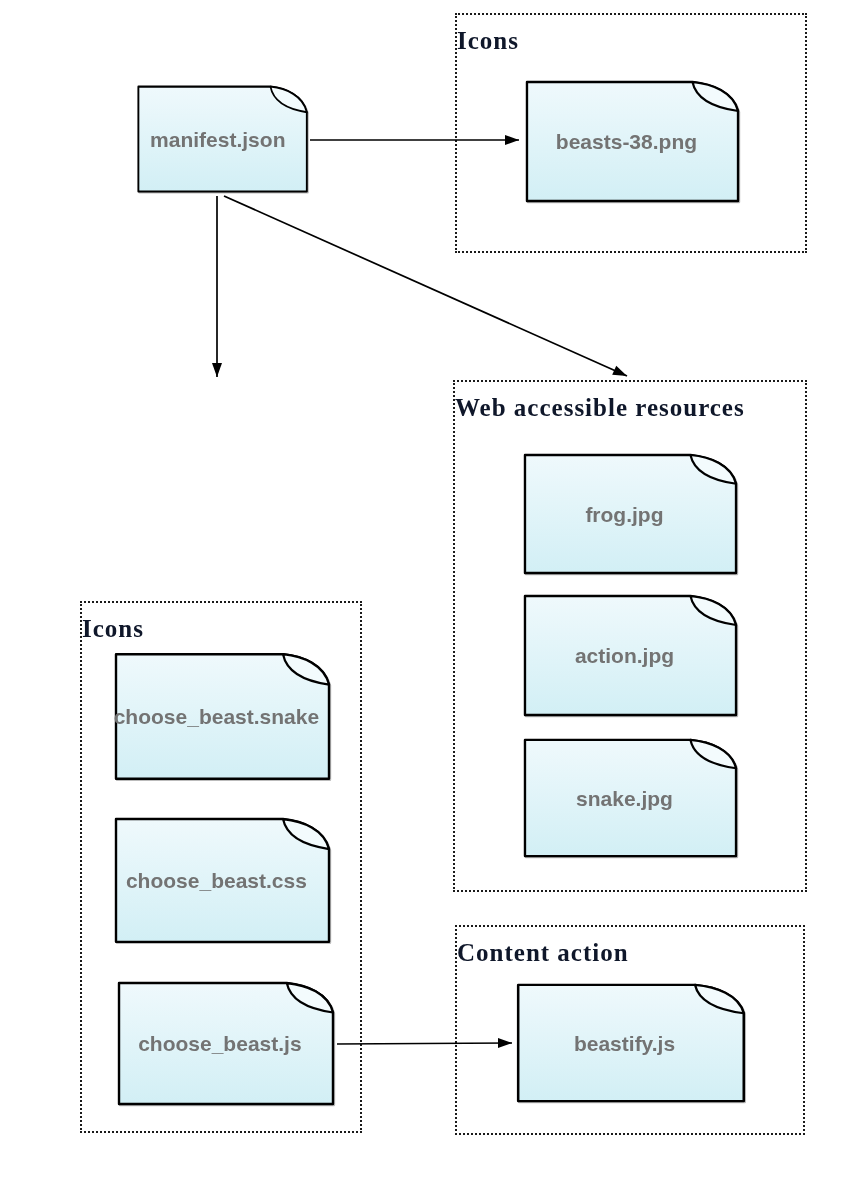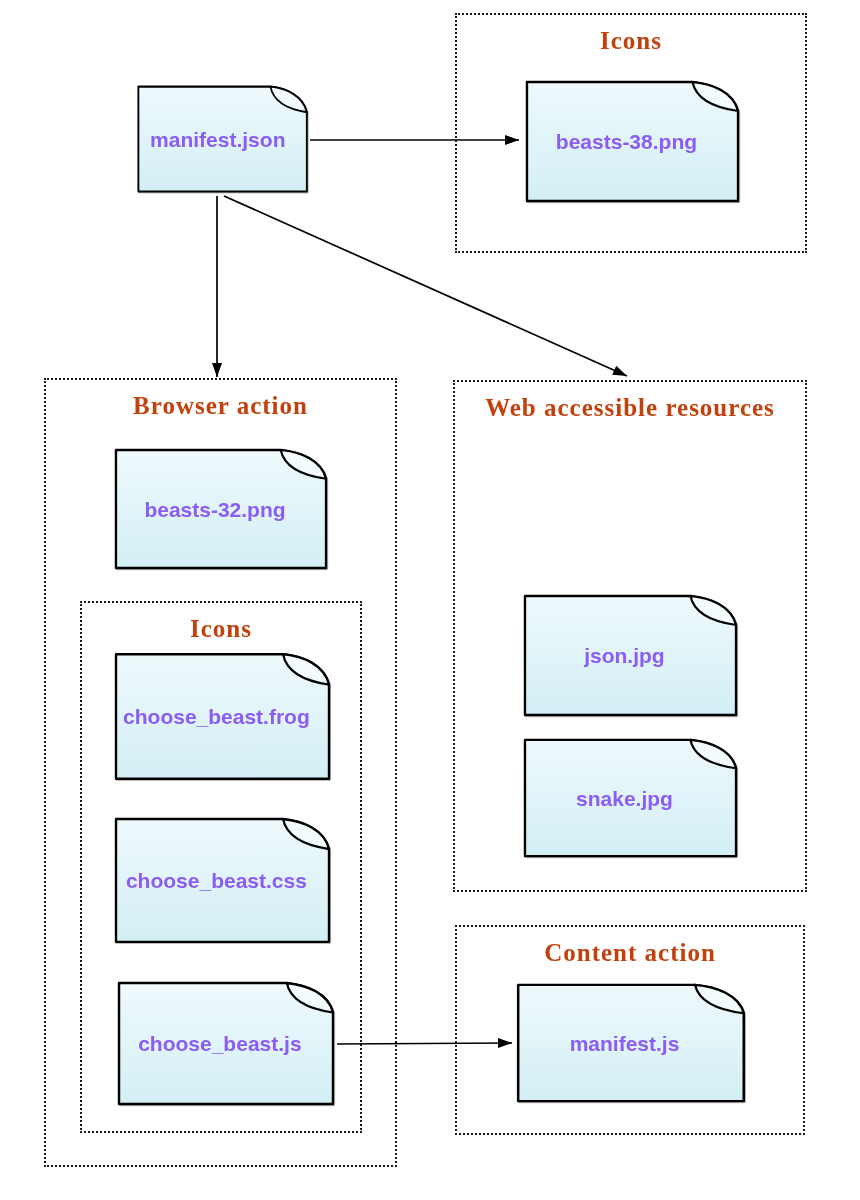--- a/index.html
+++ b/index.html
@@ -12,27 +12,27 @@
     overflow: hidden;
   }
   
   .group {
     position: absolute;
     border: 2px dotted #1a1a1a;
     box-sizing: border-box;
     background: transparent;
   }
   .group-title {
-    text-align: center;
+    text-align: left;
     padding-top: 12px;
     font-family: "Liberation Serif", serif;
     font-weight: bold;
     font-size: 25px;
     letter-spacing: 1px;
-    color: #c2410c;
+    color: #0f172a;
     white-space: nowrap;
   }
   
   .file { position: absolute; }
   .file-shape {
     position: absolute;
     left: 0; top: 0;
     width: 100%; height: 100%;
     overflow: visible;
     filter: drop-shadow(1.5px 1.5px 0 rgba(60,60,60,0.35));
@@ -50,21 +50,21 @@
     stroke-linejoin: round;
   }
   .file-label {
     position: absolute;
     left: 0; top: 0; right: 6%; bottom: 0;
     display: flex;
     align-items: center;
     justify-content: center;
     font-weight: bold;
     font-size: 21px;
-    color: #8b5cf6;
+    color: #737373;
     white-space: nowrap;
   }
   
   .arrows {
     position: absolute;
     left: 0; top: 0;
     pointer-events: none;
   }
   .arrows line {
     stroke: #000;
@@ -73,23 +73,20 @@
 </style>
 </head>
 <body>
 
 <div class="canvas">
 
   <div class="group" style="left:455px; top:13px; width:352px; height:240px;">
     <div class="group-title">Icons</div>
   </div>
 
-  <div class="group" style="left:44px; top:378px; width:353px; height:789px;">
-    <div class="group-title">Browser action</div>
-  </div>
 
   <div class="group" style="left:80px; top:601px; width:282px; height:532px;">
     <div class="group-title">Icons</div>
   </div>
 
   <div class="group" style="left:453px; top:380px; width:354px; height:512px;">
     <div class="group-title">Web accessible resources</div>
   </div>
 
   <div class="group" style="left:455px; top:925px; width:350px; height:210px;">
@@ -121,70 +118,70 @@
   </div>
 
   <div class="file" style="left:524px; top:79px; width:218px; height:126px;">
     <svg class="file-shape" viewBox="0 0 220 126" preserveAspectRatio="none" aria-hidden="true">
       <path class="page" d="M3,3 L170,3 C190,5 211,13 216,32 L216,122 L3,122 Z"></path>
       <path class="flap" d="M170,3 C173,17 187,28 216,32 C211,13 190,5 170,3 Z"></path>
     </svg>
     <span class="file-label">beasts-38.png</span>
   </div>
 
-  <div class="file" style="left:113px; top:447px; width:217px; height:125px;">
-    <svg class="file-shape" viewBox="0 0 220 126" preserveAspectRatio="none" aria-hidden="true">
-      <path class="page" d="M3,3 L170,3 C190,5 211,13 216,32 L216,122 L3,122 Z"></path>
-      <path class="flap" d="M170,3 C173,17 187,28 216,32 C211,13 190,5 170,3 Z"></path>
-    </svg>
-    <span class="file-label">beasts-32.png</span>
-  </div>
 
   <div class="file" style="left:113px; top:651px; width:220px; height:132px;">
     <svg class="file-shape" viewBox="0 0 220 126" preserveAspectRatio="none" aria-hidden="true">
       <path class="page" d="M3,3 L170,3 C190,5 211,13 216,32 L216,122 L3,122 Z"></path>
       <path class="flap" d="M170,3 C173,17 187,28 216,32 C211,13 190,5 170,3 Z"></path>
     </svg>
-    <span class="file-label">choose_beast.frog</span>
+    <span class="file-label">choose_beast.snake</span>
   </div>
 
   <div class="file" style="left:116px; top:980px; width:221px; height:128px;">
     <svg class="file-shape" viewBox="0 0 220 126" preserveAspectRatio="none" aria-hidden="true">
       <path class="page" d="M3,3 L170,3 C190,5 211,13 216,32 L216,122 L3,122 Z"></path>
       <path class="flap" d="M170,3 C173,17 187,28 216,32 C211,13 190,5 170,3 Z"></path>
     </svg>
     <span class="file-label">choose_beast.js</span>
   </div>
 
   <div class="file" style="left:113px; top:816px; width:220px; height:130px;">
     <svg class="file-shape" viewBox="0 0 220 126" preserveAspectRatio="none" aria-hidden="true">
       <path class="page" d="M3,3 L170,3 C190,5 211,13 216,32 L216,122 L3,122 Z"></path>
       <path class="flap" d="M170,3 C173,17 187,28 216,32 C211,13 190,5 170,3 Z"></path>
     </svg>
     <span class="file-label">choose_beast.css</span>
   </div>
 
+  <div class="file" style="left:522px; top:452px; width:218px; height:125px;">
+    <svg class="file-shape" viewBox="0 0 220 126" preserveAspectRatio="none" aria-hidden="true">
+      <path class="page" d="M3,3 L170,3 C190,5 211,13 216,32 L216,122 L3,122 Z"></path>
+      <path class="flap" d="M170,3 C173,17 187,28 216,32 C211,13 190,5 170,3 Z"></path>
+    </svg>
+    <span class="file-label">frog.jpg</span>
+  </div>
 
   <div class="file" style="left:522px; top:593px; width:218px; height:126px;">
     <svg class="file-shape" viewBox="0 0 220 126" preserveAspectRatio="none" aria-hidden="true">
       <path class="page" d="M3,3 L170,3 C190,5 211,13 216,32 L216,122 L3,122 Z"></path>
       <path class="flap" d="M170,3 C173,17 187,28 216,32 C211,13 190,5 170,3 Z"></path>
     </svg>
-    <span class="file-label">json.jpg</span>
+    <span class="file-label">action.jpg</span>
   </div>
 
   <div class="file" style="left:522px; top:737px; width:218px; height:123px;">
     <svg class="file-shape" viewBox="0 0 220 126" preserveAspectRatio="none" aria-hidden="true">
       <path class="page" d="M3,3 L170,3 C190,5 211,13 216,32 L216,122 L3,122 Z"></path>
       <path class="flap" d="M170,3 C173,17 187,28 216,32 C211,13 190,5 170,3 Z"></path>
     </svg>
     <span class="file-label">snake.jpg</span>
   </div>
 
   <div class="file" style="left:515px; top:982px; width:233px; height:123px;">
     <svg class="file-shape" viewBox="0 0 220 126" preserveAspectRatio="none" aria-hidden="true">
       <path class="page" d="M3,3 L170,3 C190,5 211,13 216,32 L216,122 L3,122 Z"></path>
       <path class="flap" d="M170,3 C173,17 187,28 216,32 C211,13 190,5 170,3 Z"></path>
     </svg>
-    <span class="file-label">manifest.js</span>
+    <span class="file-label">beastify.js</span>
   </div>
 
 </div>
 
 </body></html>

